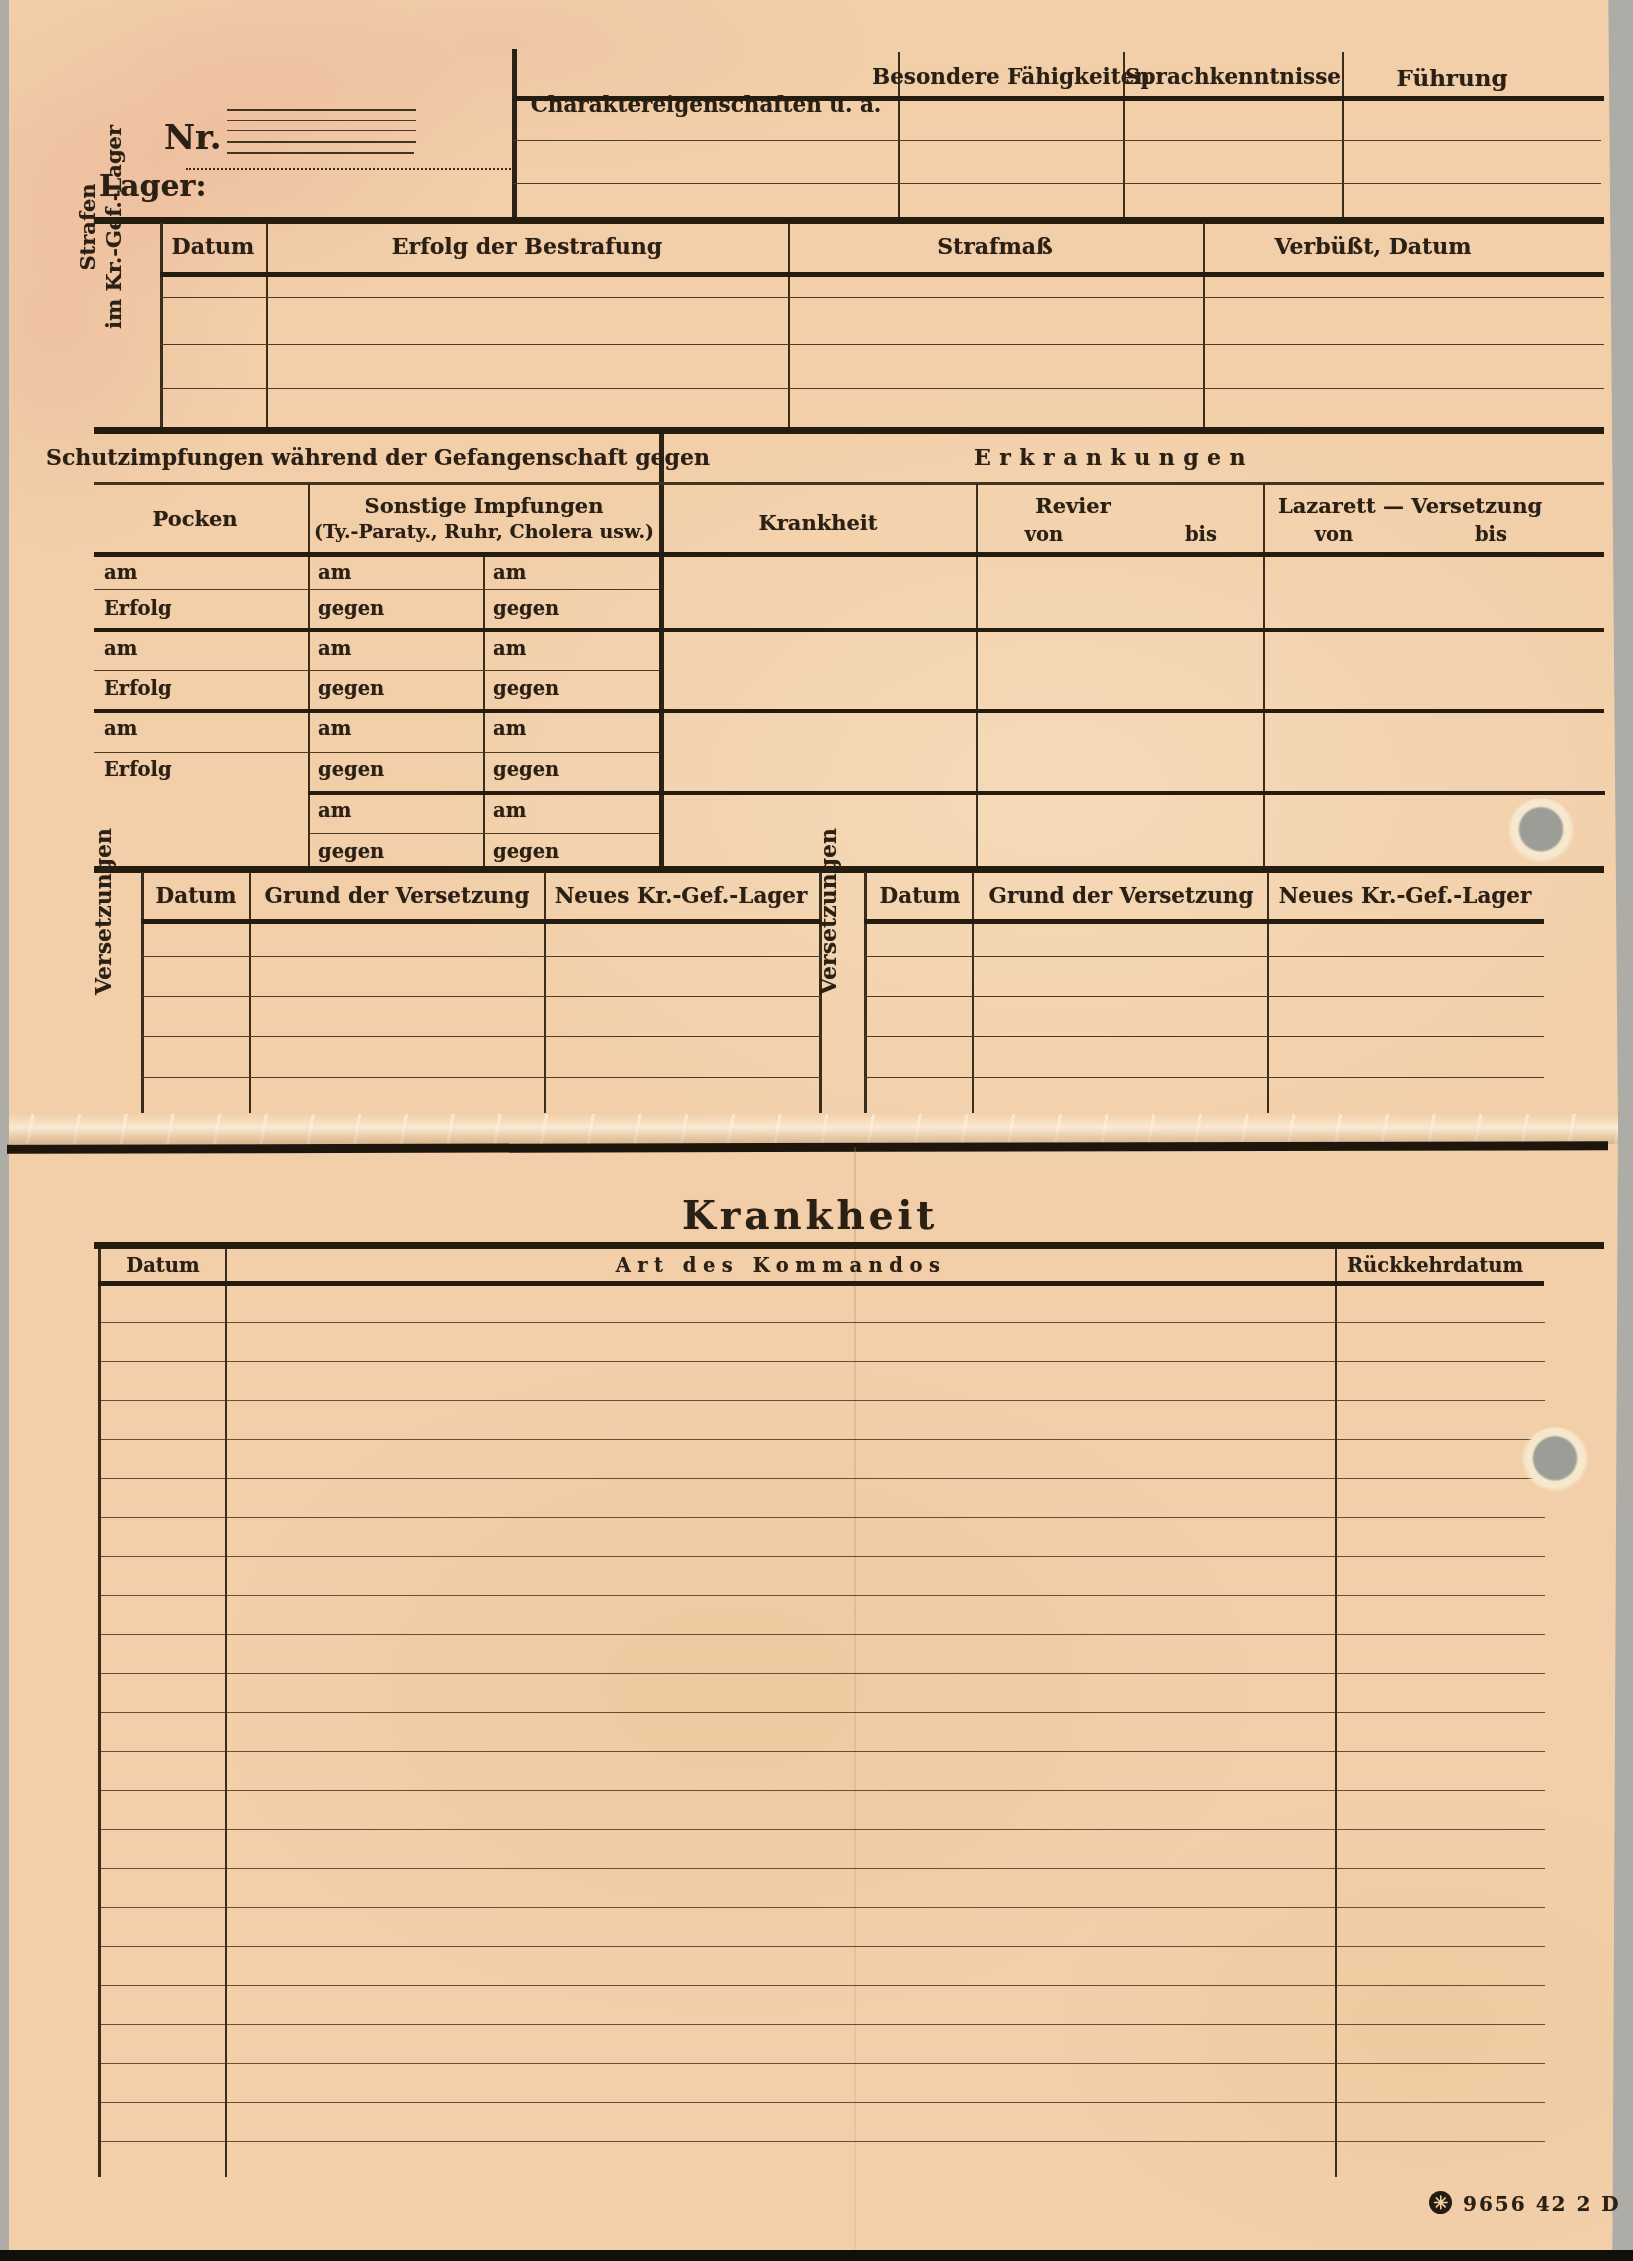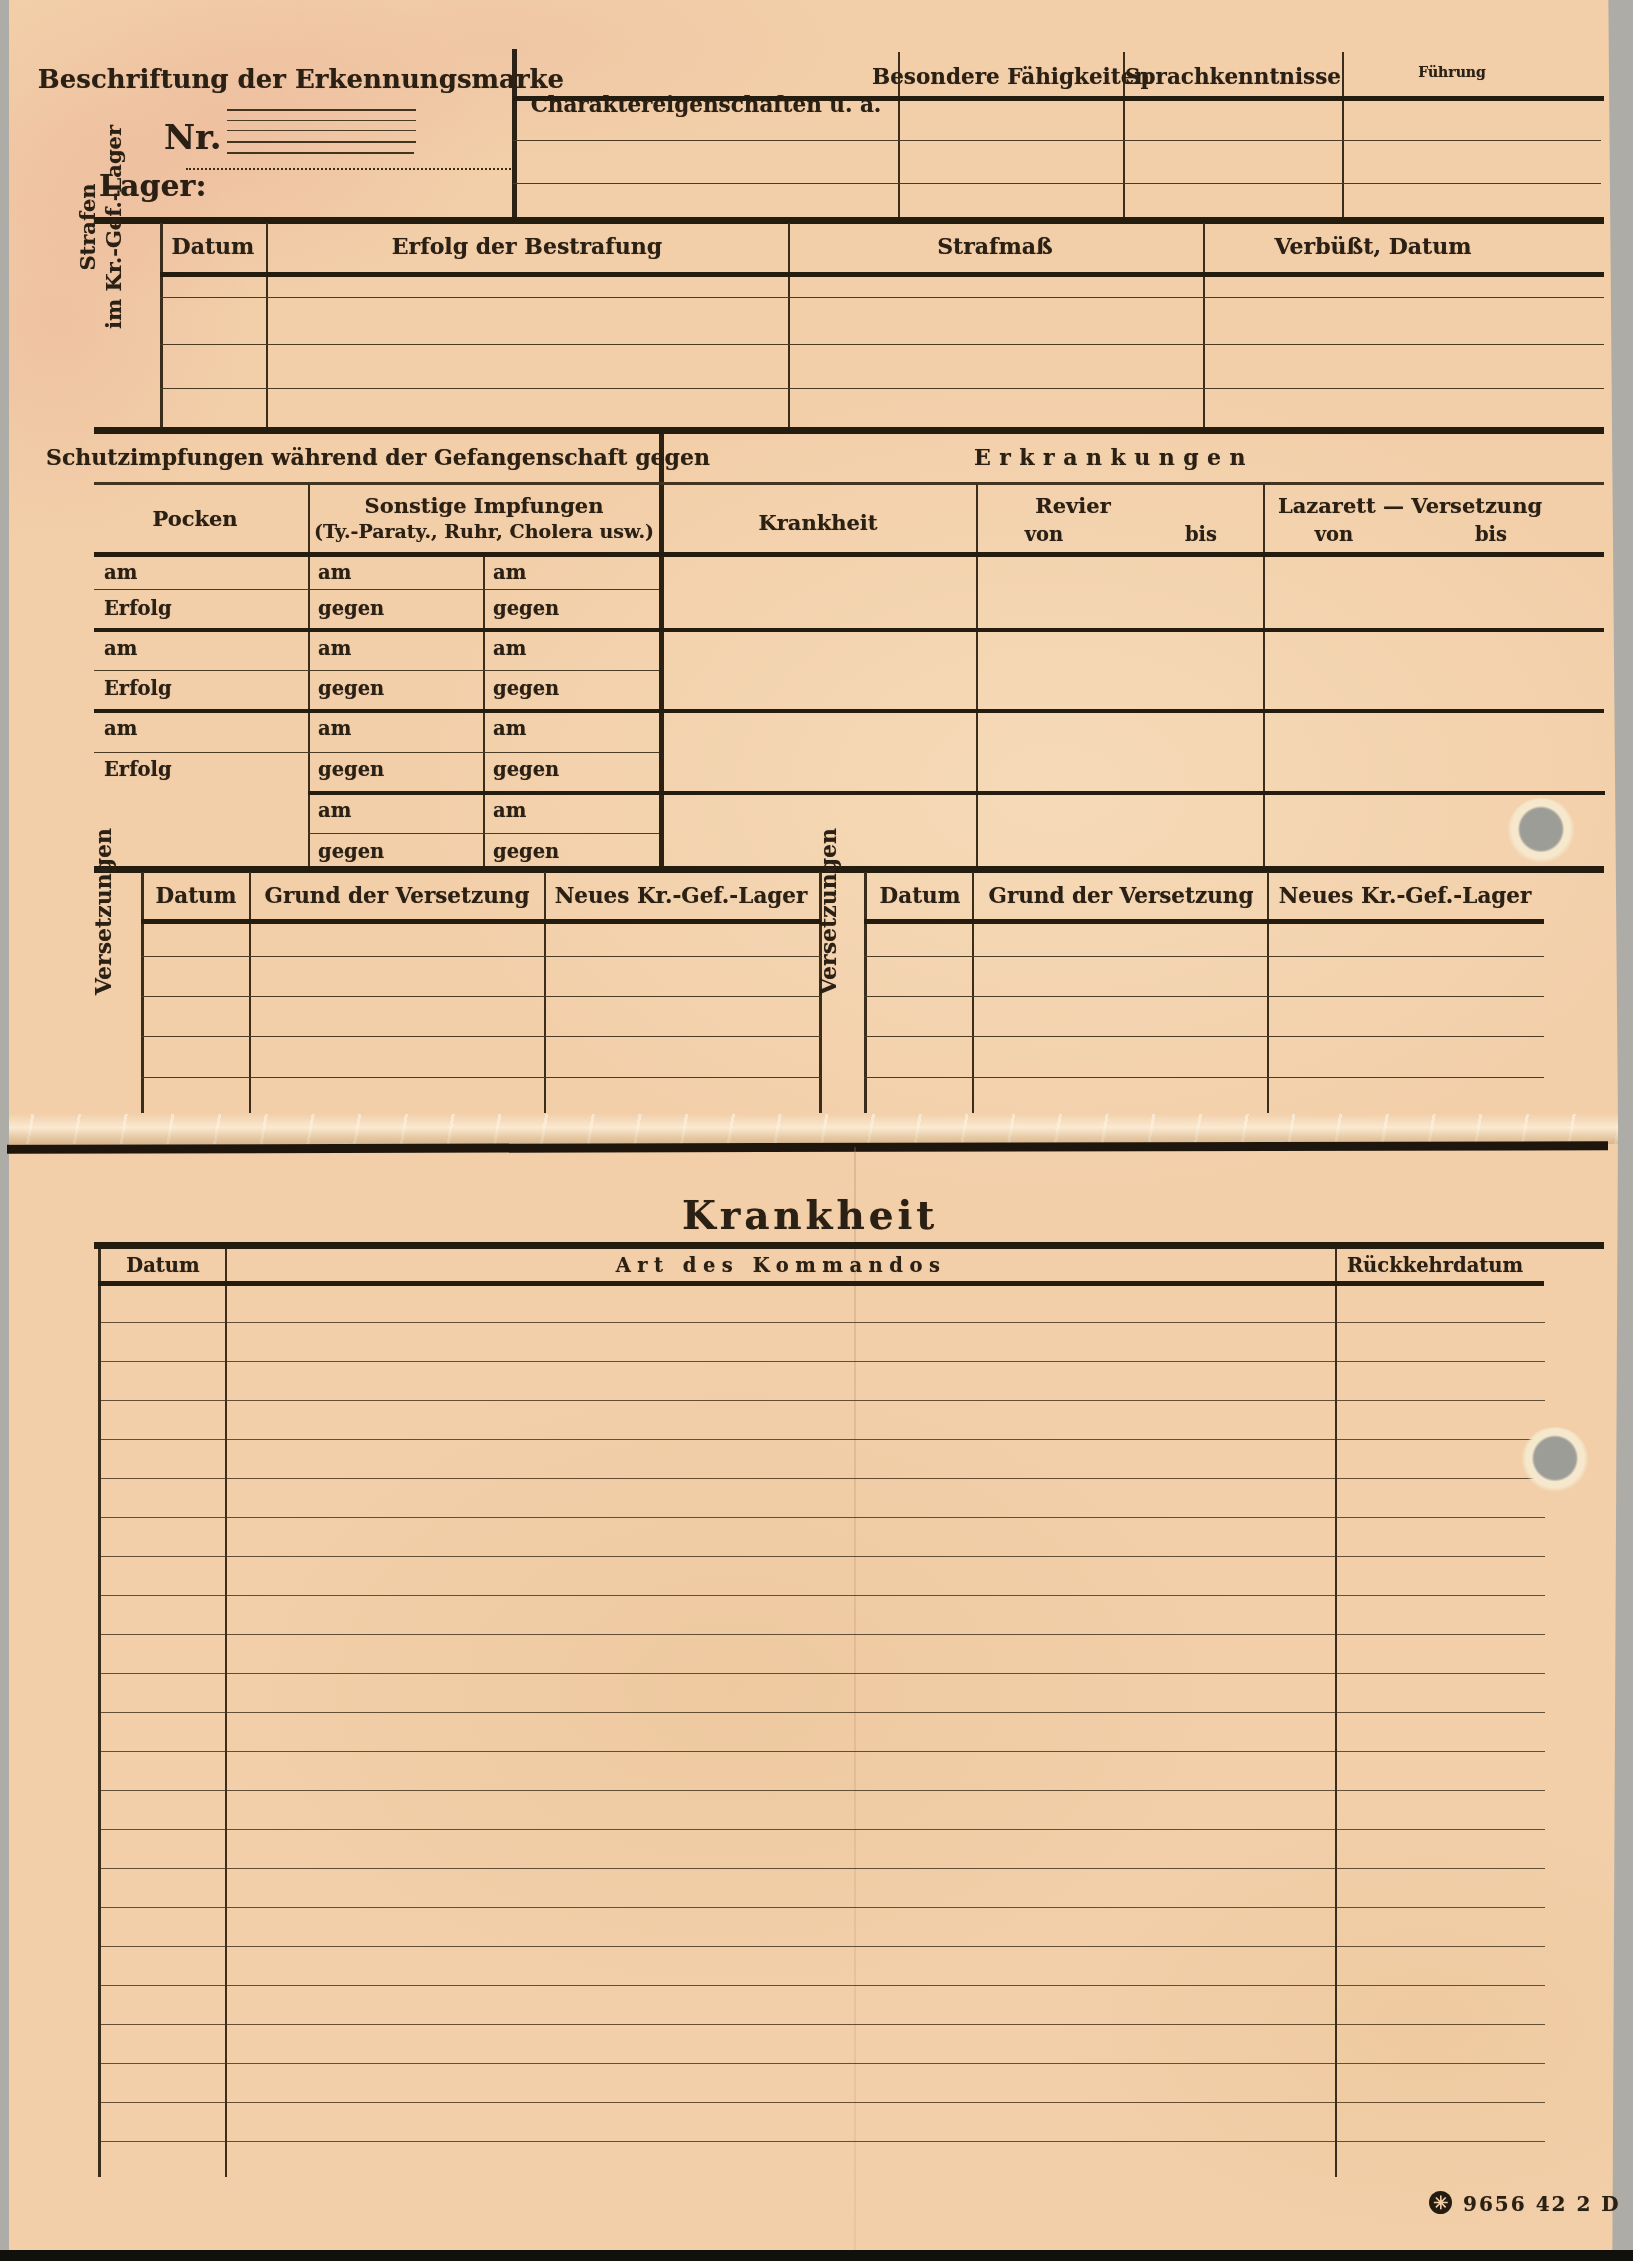--- a/index.html
+++ b/index.html
@@ -36,41 +36,40 @@
   .mark-icon{position:absolute;width:23.4px;height:23.4px;border-radius:50%;background:#241c10;color:#f2cfa9;
         font-size:18px;line-height:23.4px;text-align:center;font-weight:bold;}
   #bottom-edge{position:absolute;left:0;top:2250px;width:1634px;height:11.7px;background:#12100d;}
 </style>
 </head>
 <body>
 
 <div id="page">
   <div id="paper"></div>
 
-  <div class="t ctr" style="left:301px;top:64px;font-size:26px;">Beschriftung der Erkennungsmarke</div>
   <div class="t" style="left:164px;top:117px;font-size:34px;">Nr.</div>
   <div>
     <div class="hl" style="left:227px;top:109px;width:189px;"></div>
     <div class="hl thin" style="left:227px;top:120px;width:189px;"></div>
     <div class="hl thin" style="left:227px;top:130px;width:189px;"></div>
     <div class="hl" style="left:227px;top:141px;width:189px;"></div>
     <div class="hl" style="left:227px;top:152px;width:187px;"></div>
   </div>
   <div class="t" style="left:99px;top:168px;font-size:30px;text-align:center;">Lager:</div>
   <div class="dotted" style="left:186px;top:168px;width:325px;"></div>
 
   <div>
     <div class="vl heavy" style="left:512px;top:49px;height:168px;"></div>
     <div class="vl" style="left:898px;top:52px;height:165px;"></div>
     <div class="vl" style="left:1123px;top:52px;height:165px;"></div>
     <div class="vl" style="left:1342px;top:52px;height:165px;"></div>
     <div class="t ctr" style="left:706px;top:64px;font-size:21.5px;margin-top:28px;">Charaktereigenschaften u. a.</div>
     <div class="t ctr" style="left:1011px;top:64px;font-size:21.5px;">Besondere Fähigkeiten</div>
     <div class="t ctr" style="left:1233px;top:64px;font-size:21.5px;">Sprachkenntnisse</div>
-    <div class="t ctr" style="left:1452px;top:64px;font-size:14px;">Führung</div>
+    <div class="t ctr" style="left:1452px;top:64px;font-size:23px;">Führung</div>
     <div class="hl thick" style="left:513px;top:96px;width:1091px;"></div>
     <div class="hl thin" style="left:513px;top:140px;width:1088px;"></div>
     <div class="hl thin" style="left:513px;top:183px;width:1088px;"></div>
   </div>
 
   <div>
     <div class="hl thick" style="left:94px;top:217px;width:1510px;height:6.5px;"></div>
     <div class="t rot" style="left:101px;top:329px;font-size:21px;line-height:26px;">
       <span>Strafen</span><br>
       <span>im Kr.-Gef.-Lager</span>

